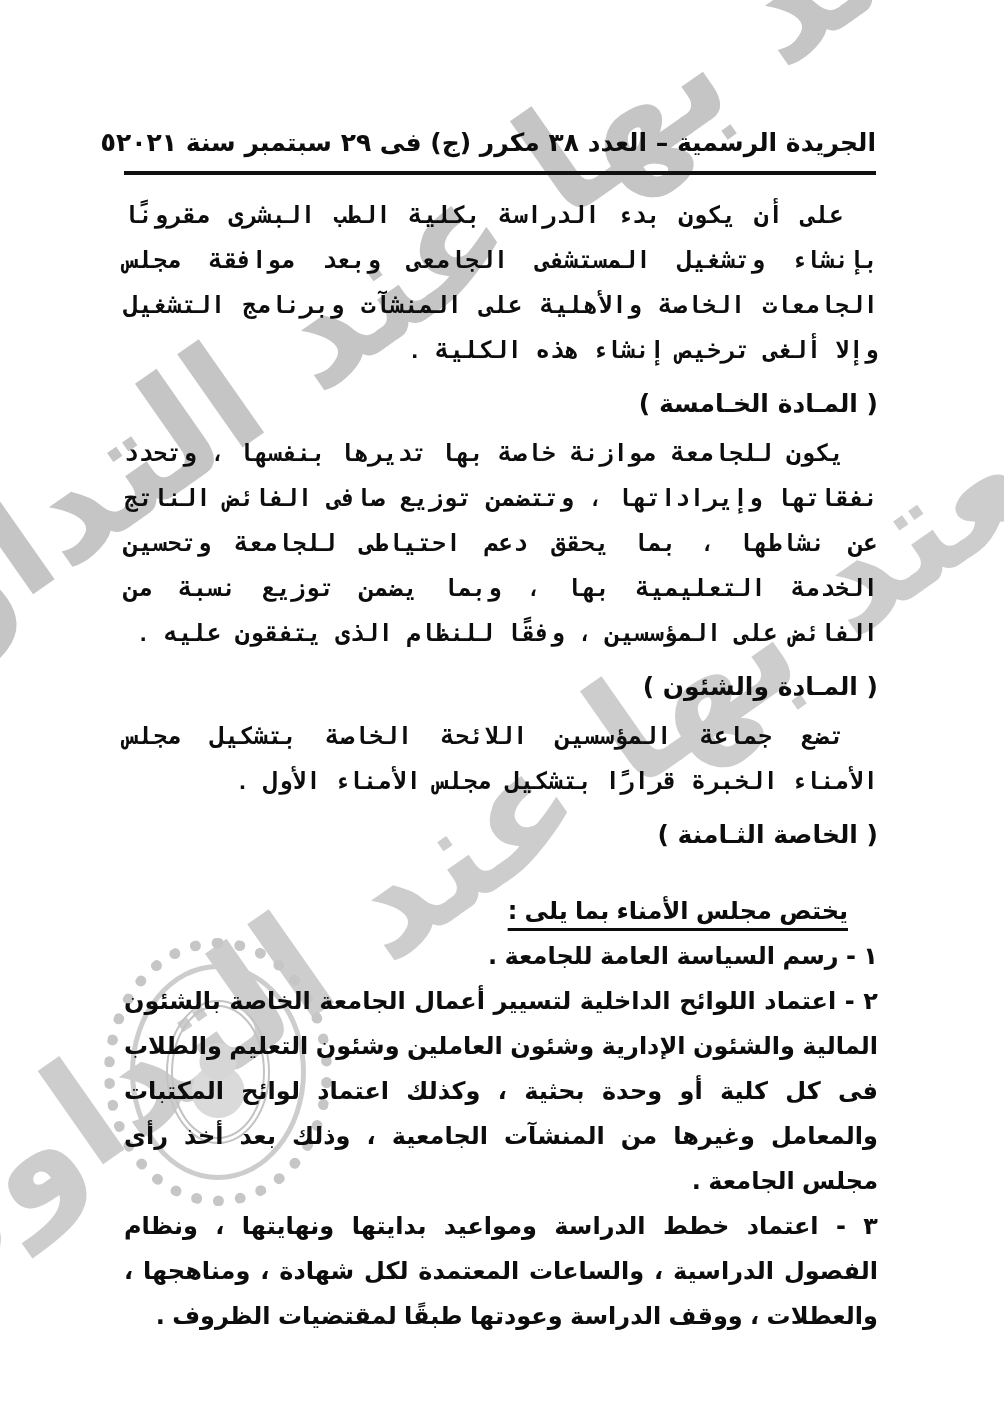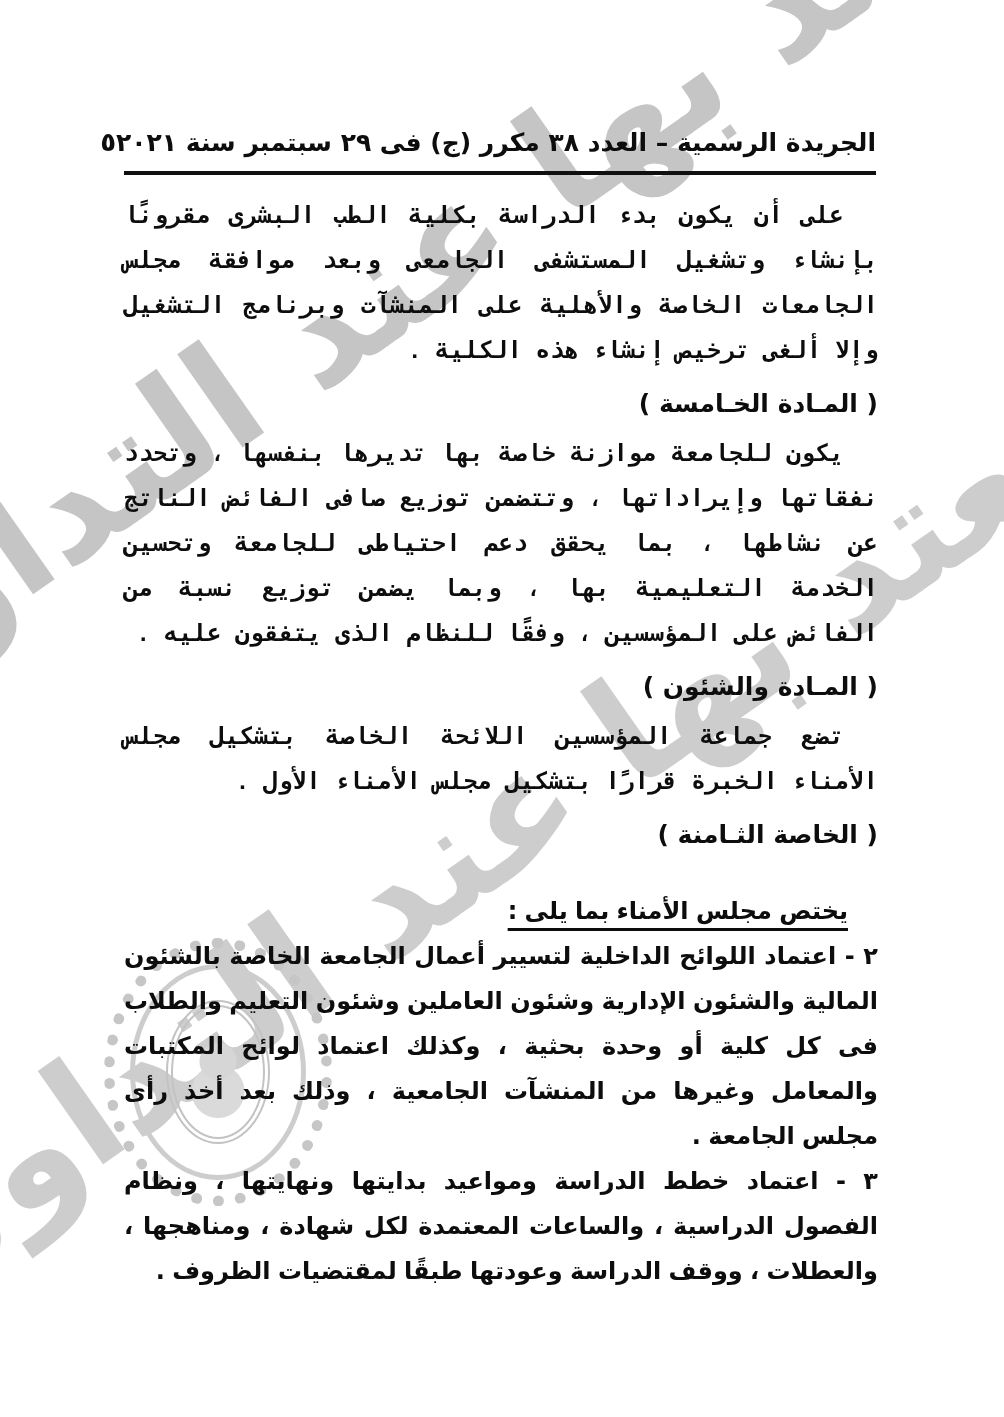--- a/index.html
+++ b/index.html
@@ -157,18 +157,19 @@
 
     <h2 class="article-heading">( المـادة الخـامسة )</h2>
     <p class="para indent">يكون للجامعة موازنة خاصة بها تديرها بنفسها ، وتحدد نفقاتها وإيراداتها ، وتتضمن توزيع صافى الفائض الناتج عن نشاطها ، بما يحقق دعم احتياطى للجامعة وتحسين الخدمة التعليمية بها ، وبما يضمن توزيع نسبة من الفائض على المؤسسين ، وفقًا للنظام الذى يتفقون عليه .</p>
 
 
     <h2 class="article-heading">( المـادة والشئون )</h2>
     <p class="para indent">تضع جماعة المؤسسين اللائحة الخاصة بتشكيل مجلس الأمناء الخبرة قرارًا بتشكيل مجلس الأمناء الأول .</p>
 
     <h2 class="article-heading">( الخاصة الثـامنة )</h2>
     <p class="para intro-underline">يختص مجلس الأمناء بما يلى :</p>
+    <p class="para item">١ - رسم السياسة العامة للجامعة .</p>
     <p class="para item">٢ - اعتماد اللوائح الداخلية لتسيير أعمال الجامعة الخاصة بالشئون المالية والشئون الإدارية وشئون العاملين وشئون التعليم والطلاب فى كل كلية أو وحدة بحثية ، وكذلك اعتماد لوائح المكتبات والمعامل وغيرها من المنشآت الجامعية ، وذلك بعد أخذ رأى مجلس الجامعة .</p>
     <p class="para item">٣ - اعتماد خطط الدراسة ومواعيد بدايتها ونهايتها ، ونظام الفصول الدراسية ، والساعات المعتمدة لكل شهادة ، ومناهجها ، والعطلات ، ووقف الدراسة وعودتها طبقًا لمقتضيات الظروف .</p>
 
   </div>
 
 </div>
 
 </body></html>

